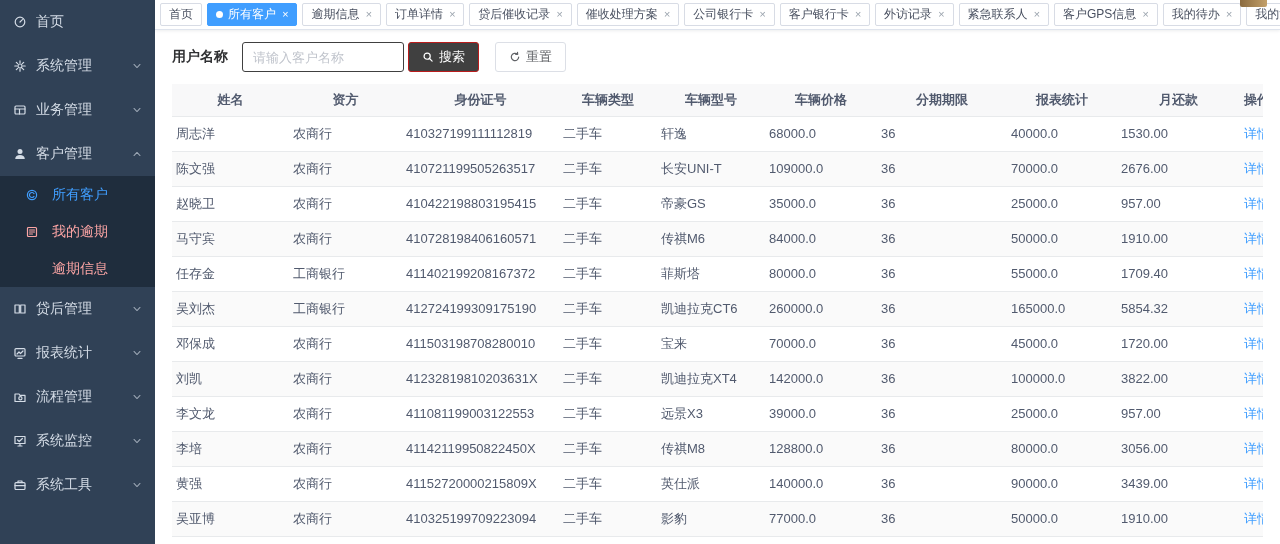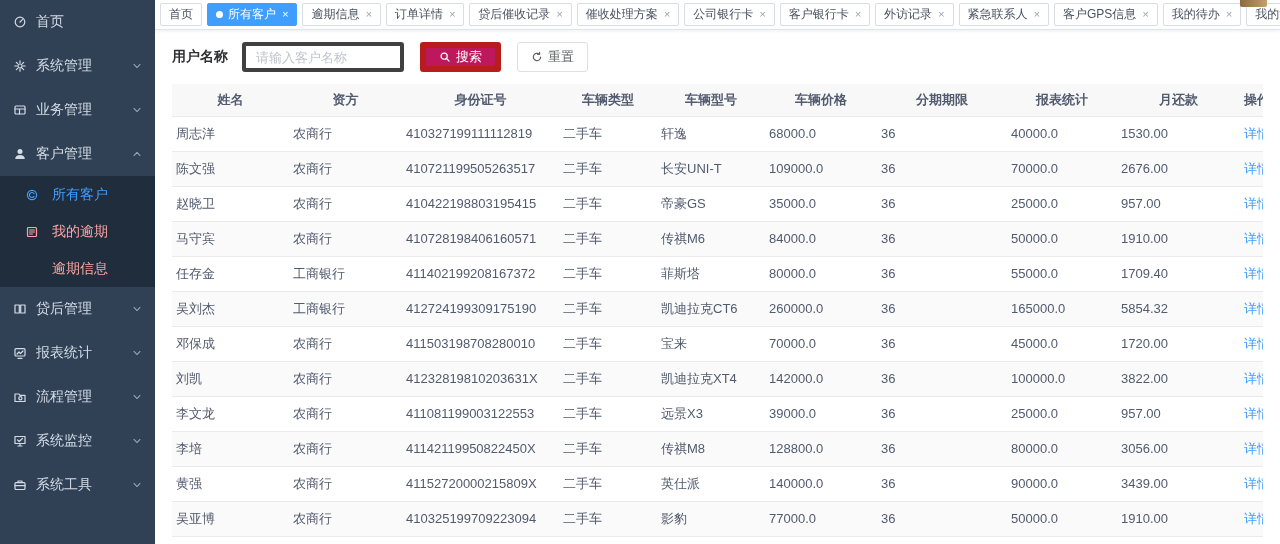--- a/index.html
+++ b/index.html
@@ -58,32 +58,32 @@
   .corner-chip {
     position: absolute; top: 0; right: 13px; width: 27px; height: 7px;
     background: linear-gradient(90deg, #8a6a3f, #c3a06a); border-radius: 0 0 2px 2px; z-index: 5;
   }
 
   
   .content { flex: 1 1 auto; padding: 12px 17px 12px 17px; overflow: hidden; }
   .search-row { display: flex; align-items: center; height: 30px; margin-bottom: 12px; }
   .search-label { font-size: 14px; font-weight: 700; color: #303133; margin-right: 14px; }
   .search-input {
-    width: 162px; height: 30px; border: 4px solid #404040; border-radius: 3px;
+    width: 162px; height: 30px; border: 1px solid #404040; border-radius: 3px;
     padding: 0 10px; font-size: 13px; color: #606266; outline: none;
     font-family: inherit;
   }
   .search-input::placeholder { color: #c0c4cc; }
   .btn {
     height: 30px; display: inline-flex; align-items: center; gap: 5px;
     padding: 0 13px; font-size: 13px; border-radius: 3px; cursor: pointer;
     font-family: inherit;
   }
   .btn svg { display: block; }
-  .btn-primary { background: #be185d; border: 6px solid #b91c1c; color: #fff; margin-left: 16px; }
+  .btn-primary { background: #404040; border: 1px solid #b91c1c; color: #fff; margin-left: 4px; }
   .btn-default { background: #fff; border: 1px solid #dcdfe6; color: #606266; margin-left: 16px; }
 
   
   table { width: 100%; border-collapse: collapse; table-layout: fixed; font-size: 13px; }
   thead th {
     background: #f8f8f9; color: #515a6e; font-weight: 700; text-align: center;
     height: 32px; padding: 0 4px 0 4px; border-bottom: 1px solid #e8eaec;
     white-space: nowrap; overflow: hidden;
   }
   tbody td {

